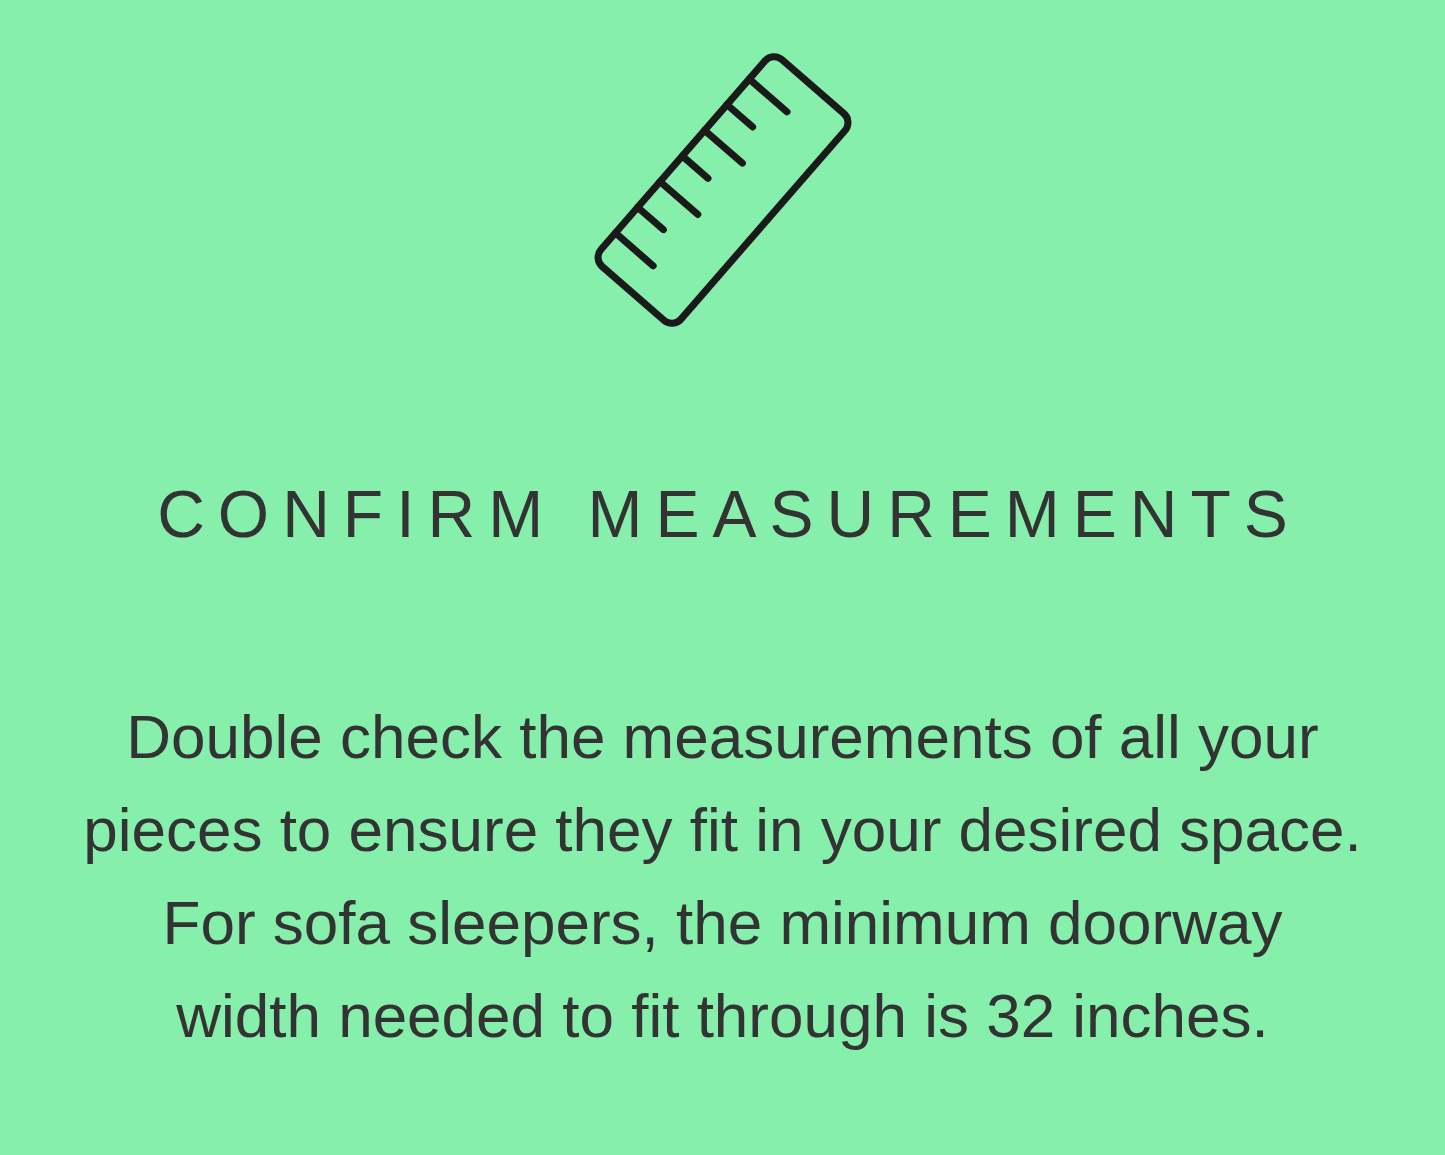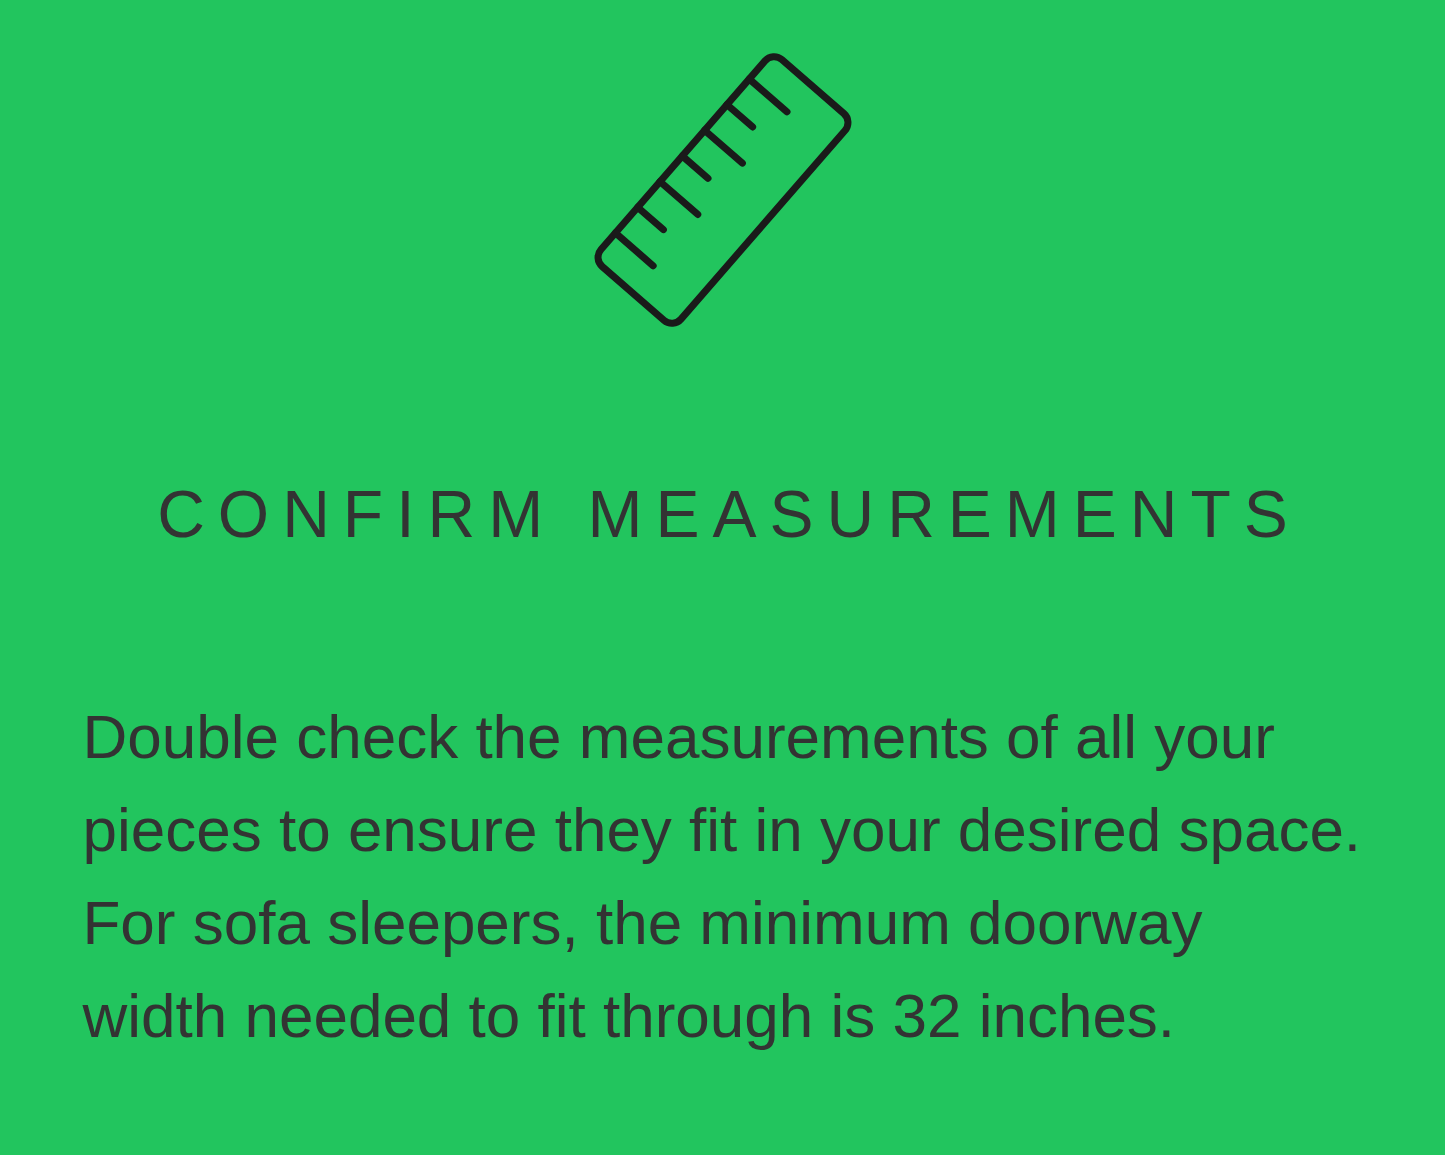--- a/index.html
+++ b/index.html
@@ -14,21 +14,21 @@
     color: #2b2b2b;
     overflow: hidden;
   }
   .panel {
     width: 1445px;
     height: 1155px;
     box-sizing: border-box;
     display: flex;
     flex-direction: column;
     align-items: center;
-    background: #22c55e;
+    background: #86efac;
   }
   .icon-wrap {
     margin-top: 30px;
     width: 340px;
     height: 320px;
     display: flex;
     align-items: center;
     justify-content: center;
   }
   .icon-wrap svg {
@@ -42,21 +42,21 @@
     font-weight: 400;
     letter-spacing: 13px;
     color: #333333;
     line-height: 1.05;
     text-indent: 13px;
     white-space: nowrap;
   }
   .body-copy {
     margin-top: 96px;
     width: 1280px;
-    text-align: left;
+    text-align: center;
     font-size: 62px;
     line-height: 1.5;
     color: #333333;
     font-weight: 400;
   }
 </style>
 </head>
 <body>
 
 <div class="panel">

